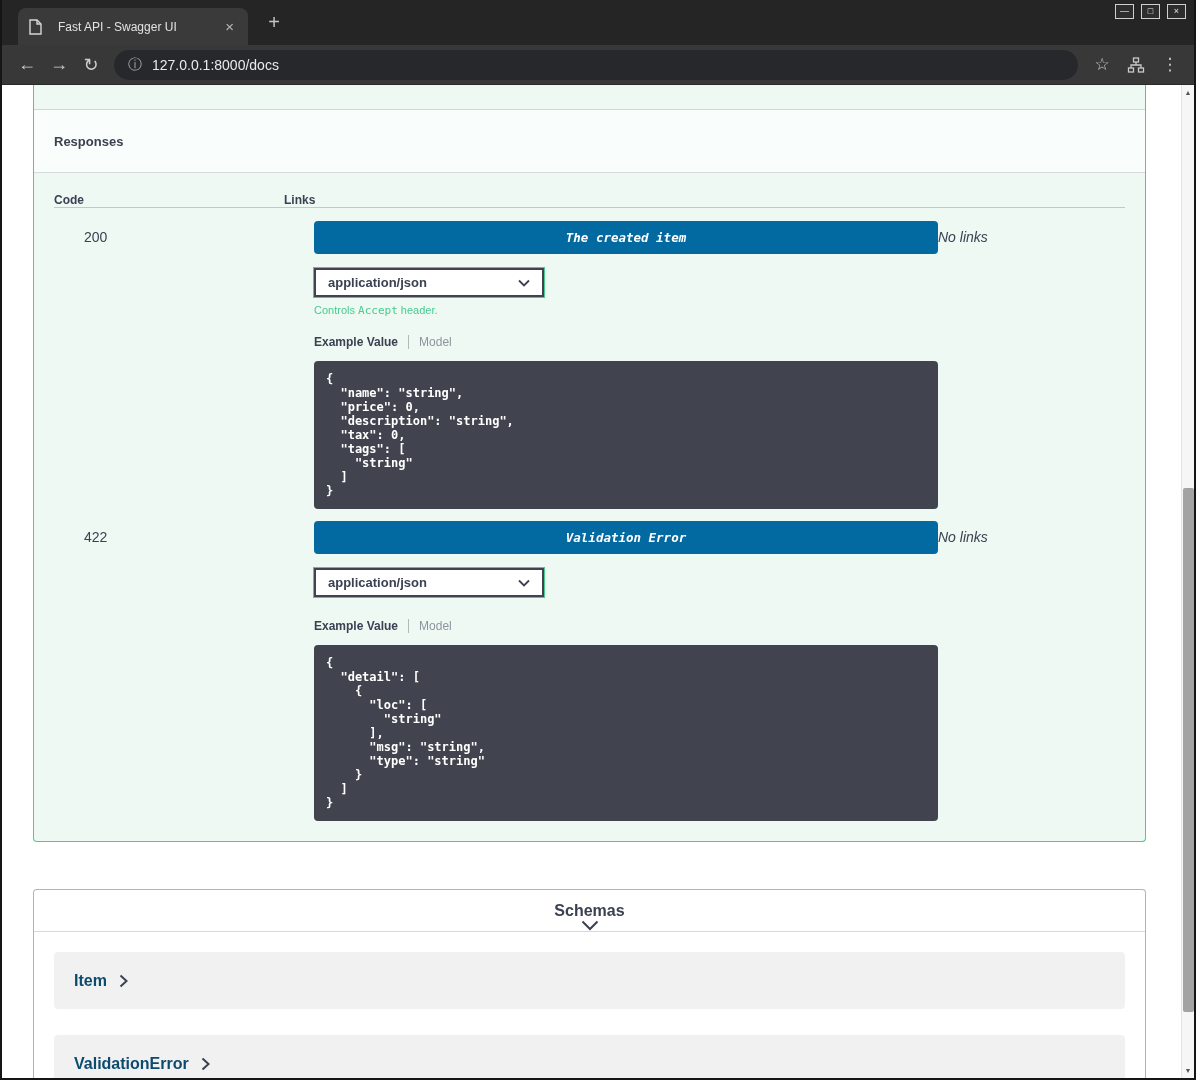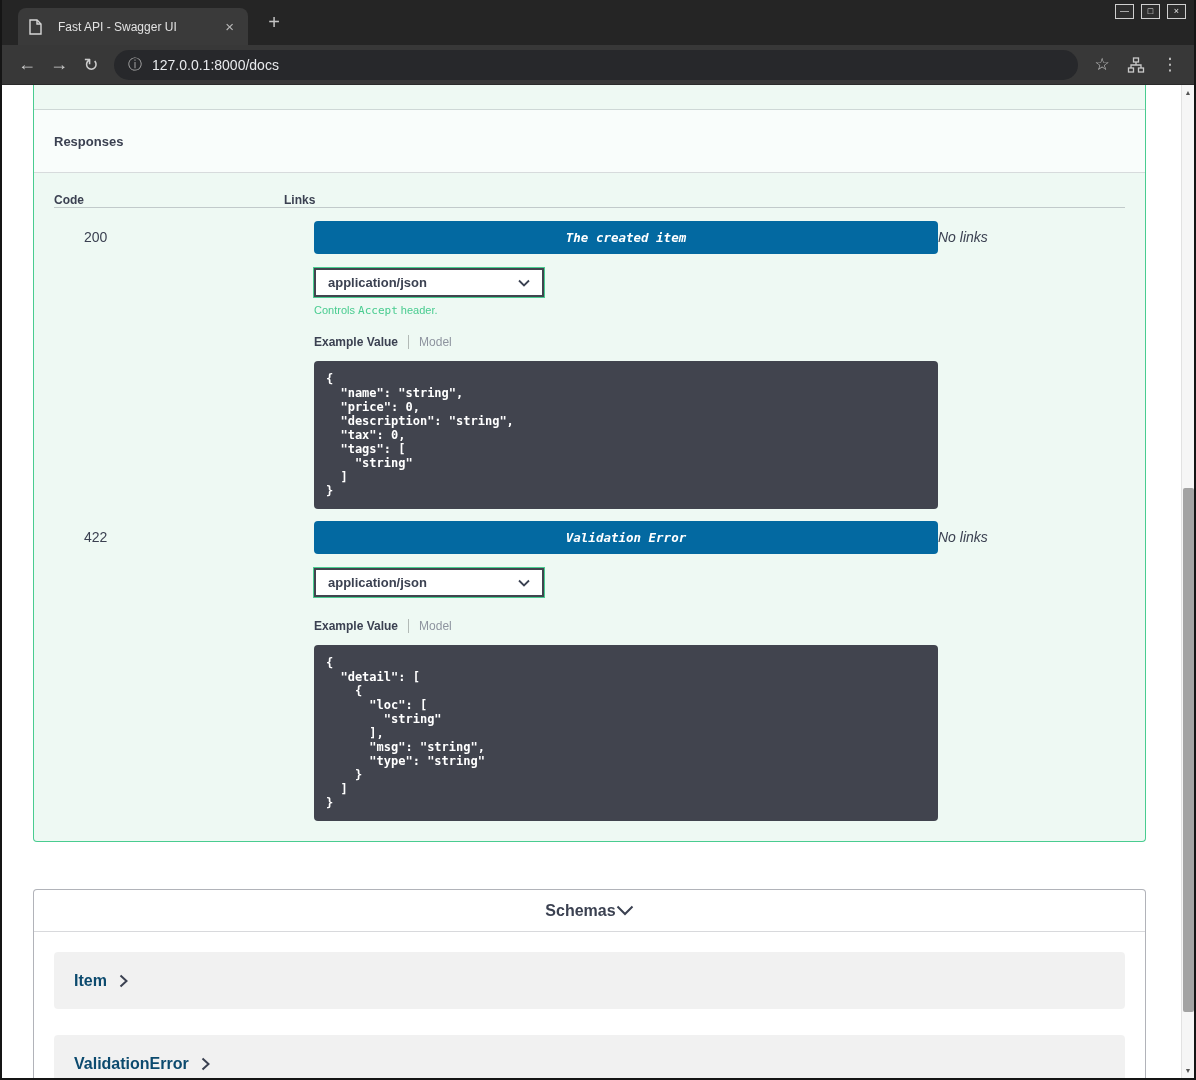--- a/index.html
+++ b/index.html
@@ -60,21 +60,21 @@
   .tabs-divider { width:1px; height:14px; background:rgba(0,0,0,.25); margin:0 10px; }
   .tab-model { color:#8e949f; }
 
   pre.example { margin-top:12px; background:#41444e; border-radius:4px; max-width:632px; padding:11px 12px 11px;
                 color:#ffffff; font-family:"DejaVu Sans Mono", monospace; font-size:12px; line-height:14px; font-weight:700; white-space:pre; overflow:hidden; }
 
   .row-422 { padding-top:12px; }
 
   
   .schemas { margin-top:47px; border:1px solid rgba(59,65,81,.4); border-radius:4px; background:#ffffff; }
-  .schemas-header { height:42px; display:flex; align-items:center; justify-content:center; padding:0 20px; border-bottom:1px solid rgba(59,65,81,.2); }
+  .schemas-header { height:42px; display:flex; align-items:center; justify-content:flex-end; padding:0 20px; border-bottom:1px solid rgba(59,65,81,.2);flex-direction:column; }
   .schemas-title { font-size:16px; font-weight:700; color:#3b4151; }
   .schemas-body { padding:20px; }
   .model-box { background:rgba(0,0,0,.055); border-radius:4px; height:57px; display:flex; align-items:center; padding:0 20px; }
   .model-box + .model-box { margin-top:26px; }
   .model-name { font-size:16px; font-weight:700; color:#0c4a6e; margin-right:12px; }
 
   
   .scrollbar { position:absolute; top:0; right:0; width:13px; height:100%; background:#f6f6f6; border-left:1px solid #e2e2e2; }
   .sb-arrow { position:absolute; left:0; width:100%; height:15px; display:flex; align-items:center; justify-content:center; color:#555; font-size:7px; }
   .sb-up { top:0; }

